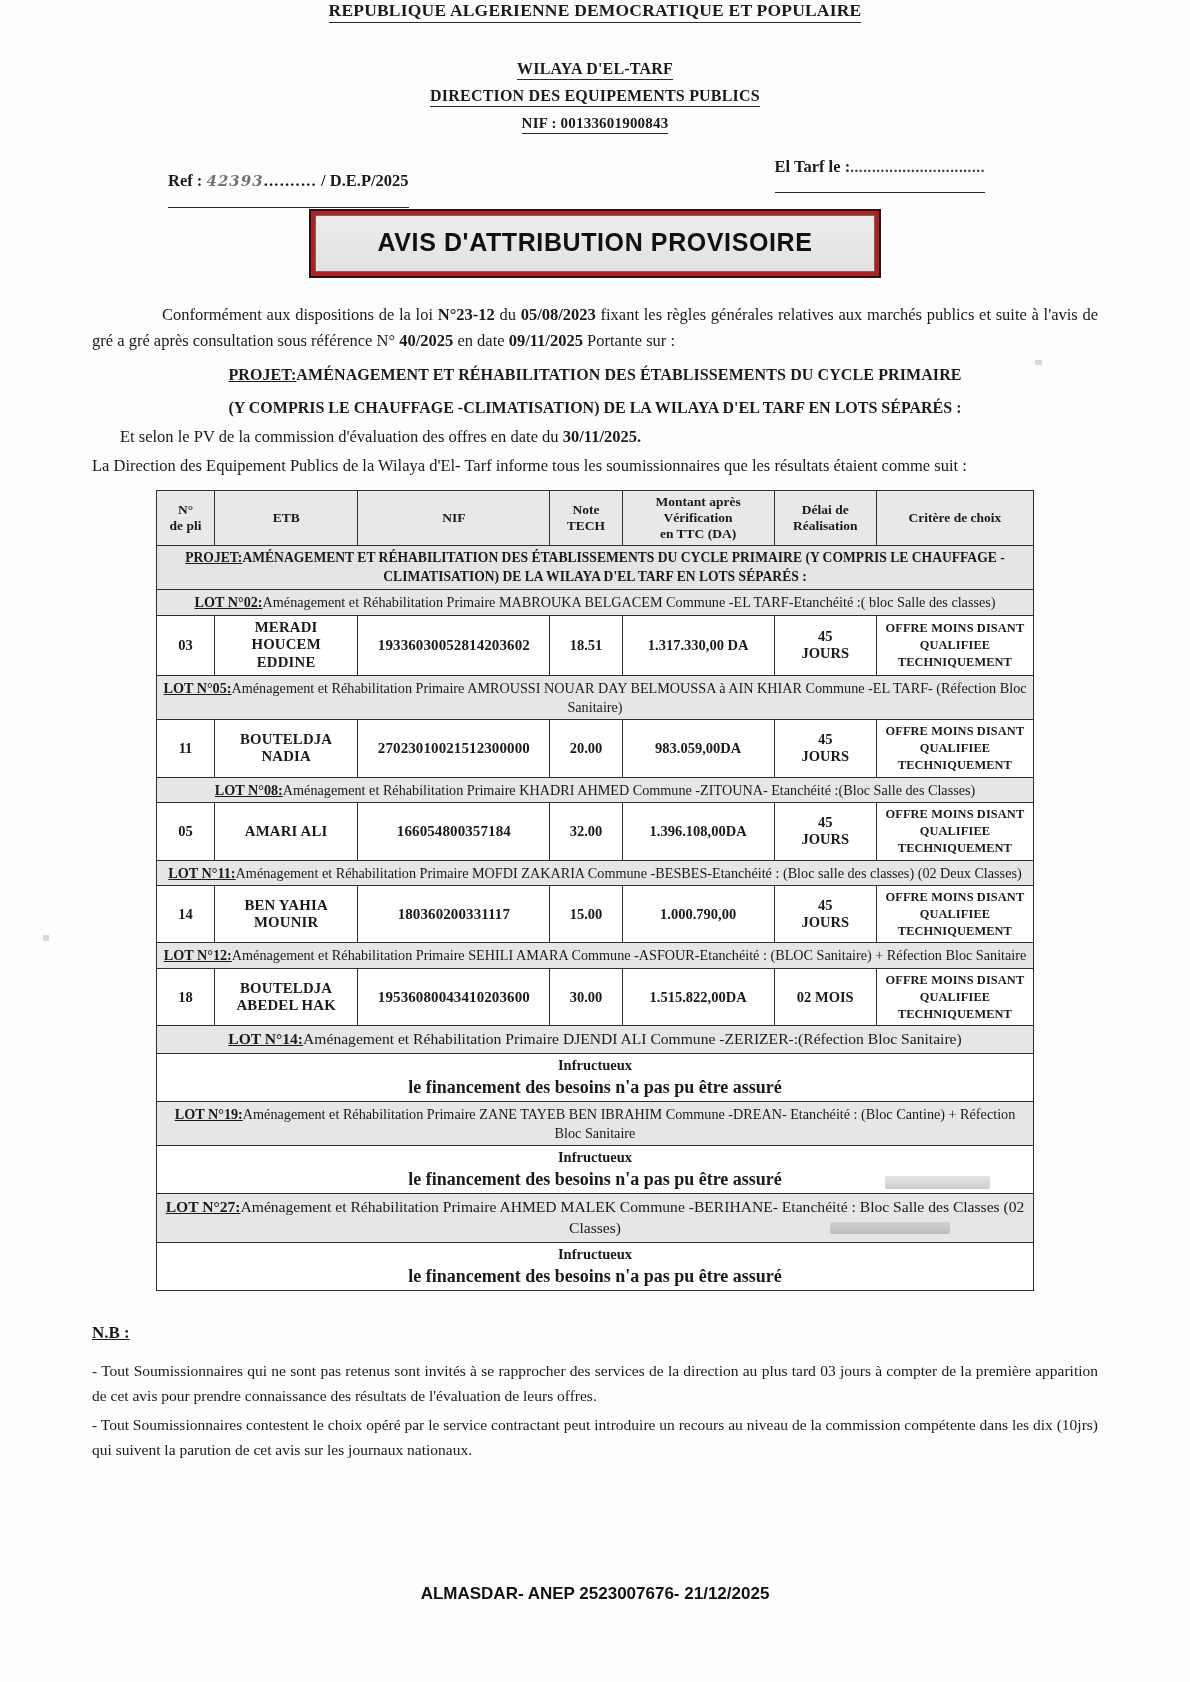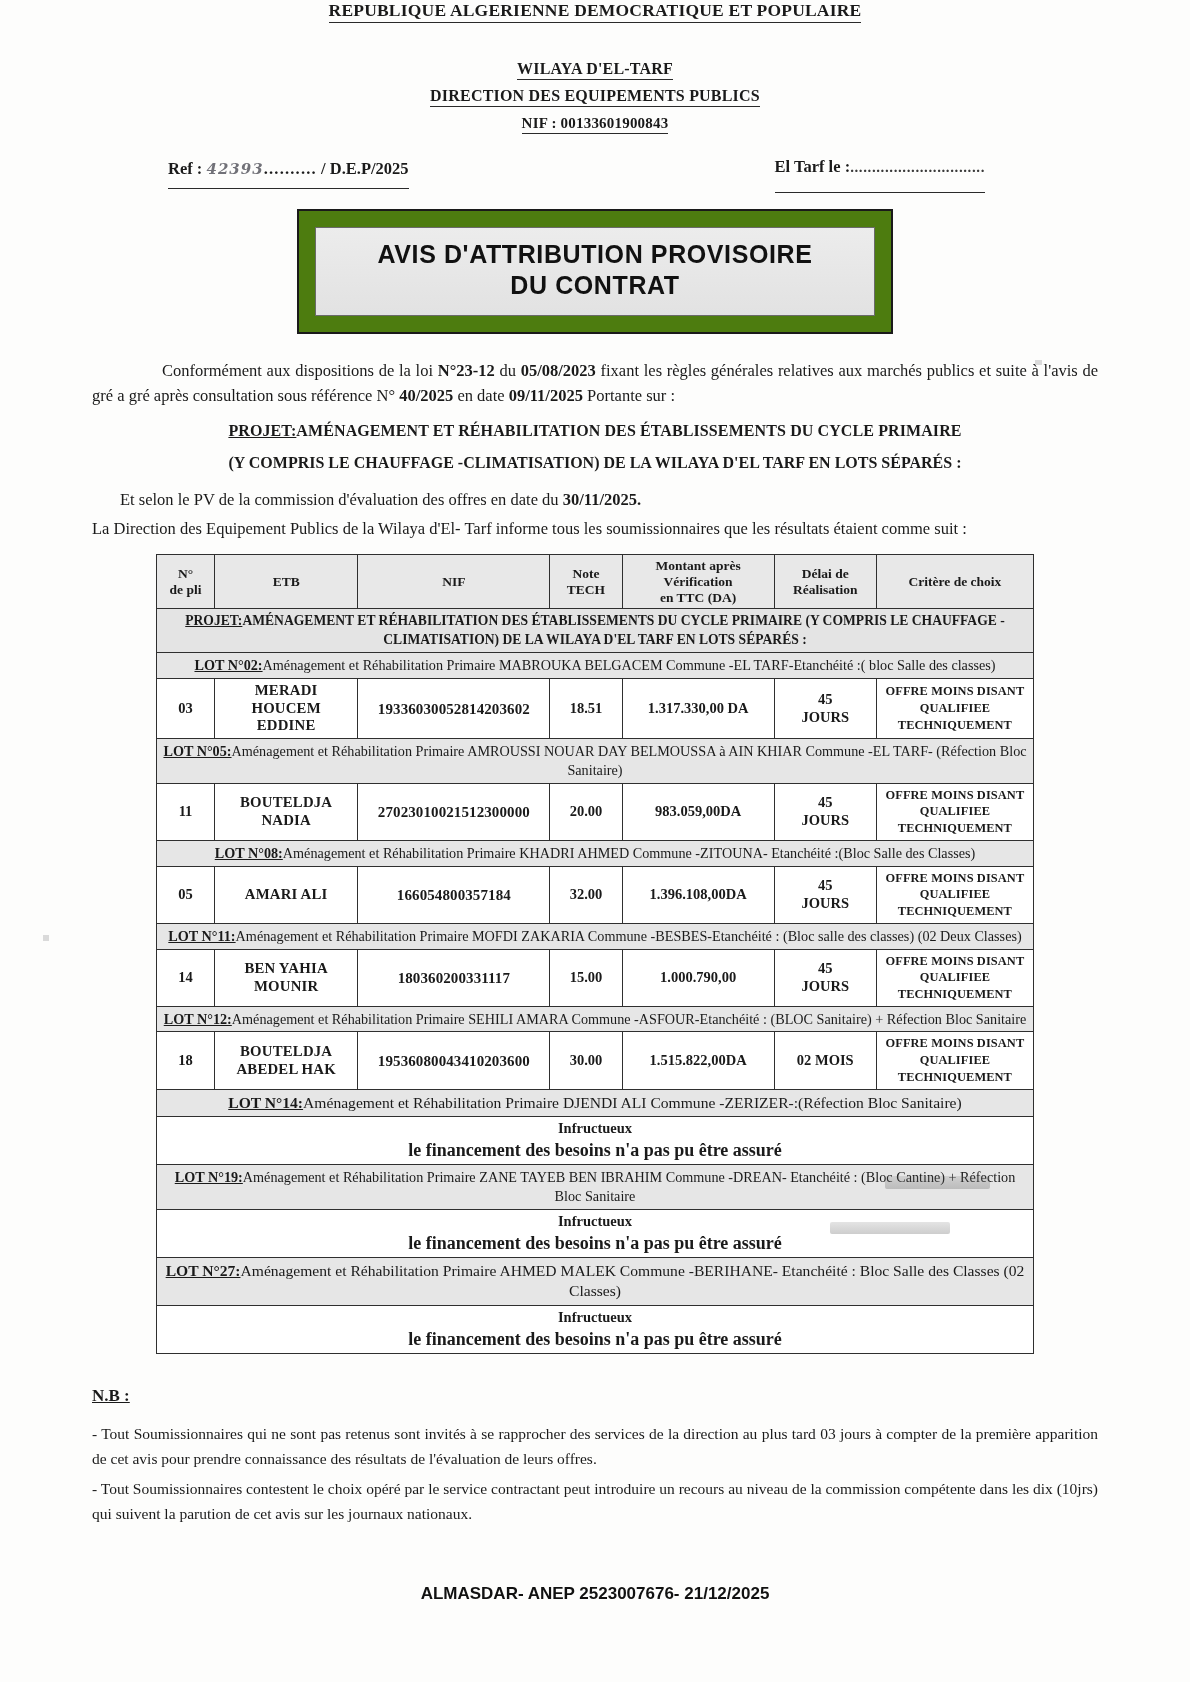--- a/index.html
+++ b/index.html
@@ -43,23 +43,23 @@
   .refrow {
     position: relative;
     margin-top: 16px;
     height: 30px;
     font-size: 16.5px;
     font-weight: bold;
   }
   .ref-left {
     position: absolute;
     left: 168px;
-    top: 2px;
+    top: 14px;
     border-bottom: 1.4px solid #2a2a2a;
-    padding-bottom: 9px;
+    padding-bottom: 16px;
     white-space: nowrap;
   }
   .ref-hand {
     font-family: "DejaVu Serif", serif;
     font-style: italic;
     color: #3c3c46;
     letter-spacing: 1px;
     opacity: 0.72;
     font-size: 15px;
   }
@@ -79,23 +79,23 @@
   }
 
   
   .title-box-wrap {
     display: flex;
     justify-content: center;
     margin-top: 22px;
   }
   .title-box {
     border: 2.5px solid #1a1a1a;
-    padding: 16px;
+    padding: 4px;
     width: 560px;
-    background: #4d7c0f;
+    background: #b91c1c;
   }
   .title-box-inner {
     border: 1px solid #6a6a6a;
     padding: 11px 8px 13px 8px;
     text-align: center;
     background: linear-gradient(180deg,#ececec 0%,#e2e2e2 100%);
   }
   .title-main {
     font-family: "Liberation Sans", sans-serif;
     font-weight: bold;
@@ -124,21 +124,21 @@
     margin-top: 10px;
     letter-spacing: 0.1px;
   }
   .projline2 {
     text-align: center;
     font-weight: bold;
     font-size: 16px;
     margin-top: 8px;
   }
   .after-proj {
-    margin-top: 12px;
+    margin-top: 4px;
     font-size: 16.5px;
     line-height: 1.5;
   }
   .after-proj .l1 { text-indent: 28px; }
 
   
   table.main {
     border-collapse: collapse;
     width: 878px;
     margin: 12px auto 0 auto;
@@ -266,21 +266,20 @@
 
   <div class="refrow">
     <span class="ref-left"><span>Ref : </span><span class="ref-hand">42393</span><span class="ref-dots">..........</span><span> / D.E.P/2025</span></span>
     <span class="ref-right"><span>El Tarf le :</span><span class="dots-long">...............................</span></span>
   </div>
 
   <div class="title-box-wrap">
     <div class="title-box">
       <div class="title-box-inner">
         <div class="title-main">AVIS D'ATTRIBUTION PROVISOIRE</div>
-        <div class="title-main">DU CONTRAT</div>
       </div>
     </div>
   </div>
 
   <div class="intro">
     <p class="ind"><span>Conformément aux dispositions de la loi </span><span class="b">N°23-12</span><span> du </span><span class="b">05/08/2023</span><span> fixant les règles générales relatives aux marchés publics et suite à l'avis de gré a gré après consultation </span><span>sous référence N° </span><span class="b">40/2025</span><span> en date </span><span class="b">09/11/2025</span><span> Portante sur :</span></p>
 
     <div class="projline"><span class="u">PROJET:</span><span>AMÉNAGEMENT ET RÉHABILITATION  DES ÉTABLISSEMENTS DU CYCLE PRIMAIRE</span></div>
     <div class="projline2">(Y COMPRIS LE CHAUFFAGE -CLIMATISATION) DE LA WILAYA D'EL TARF  EN  LOTS SÉPARÉS :</div>
 

